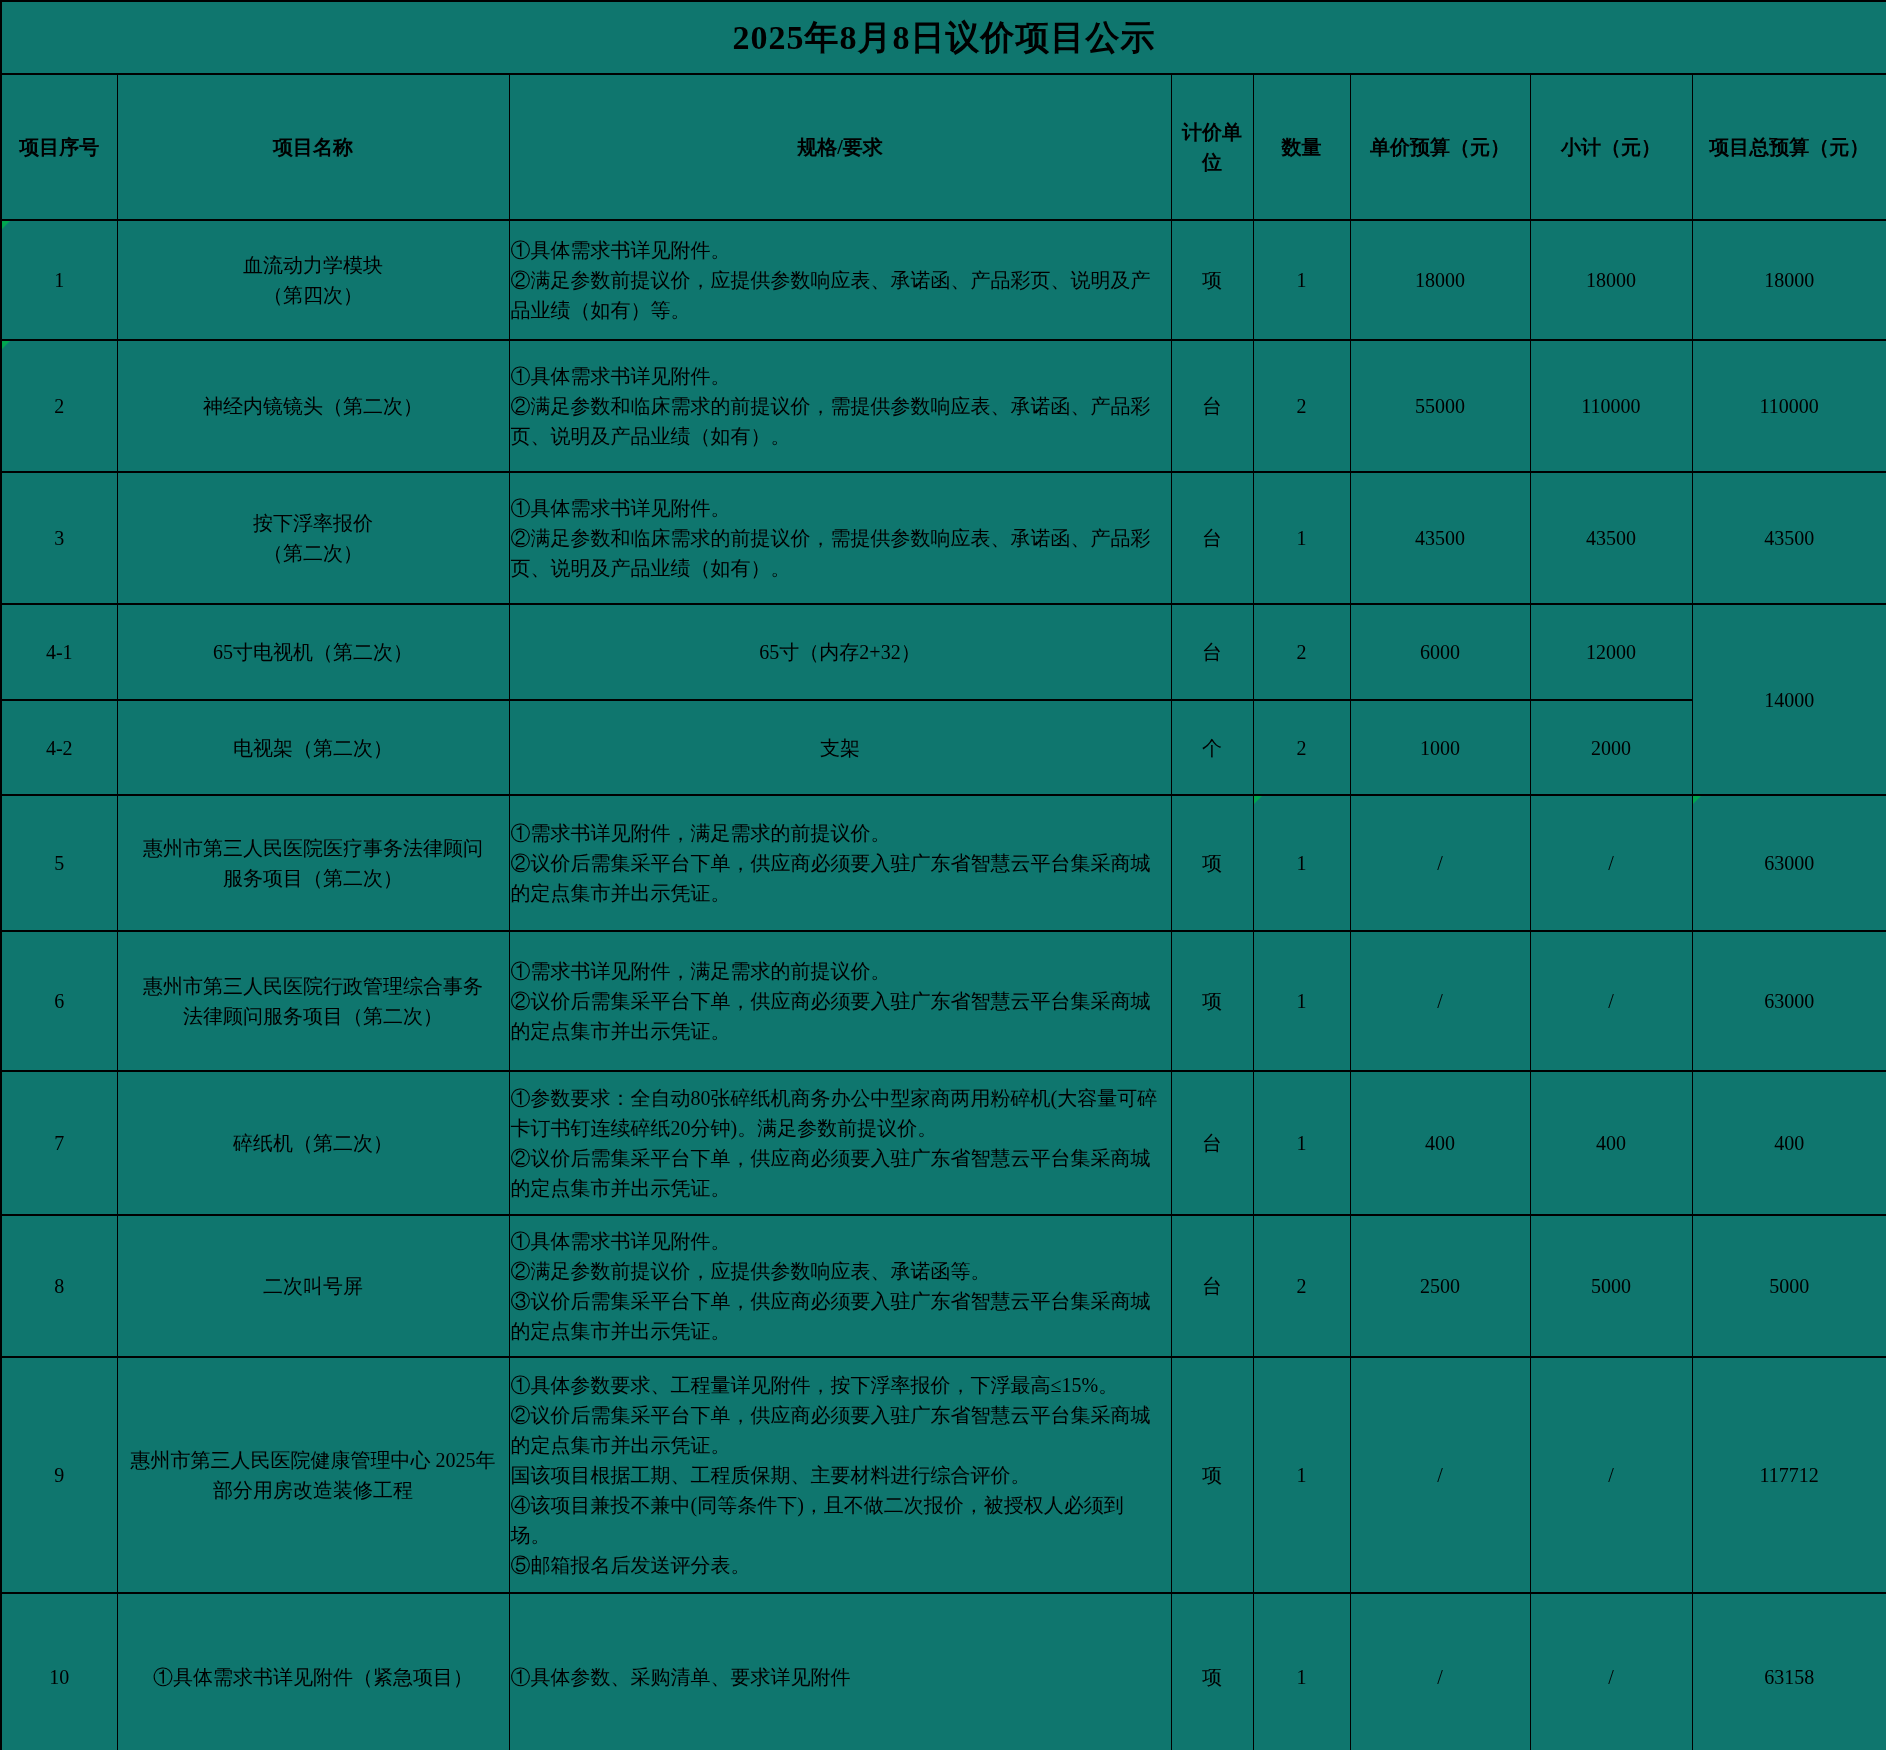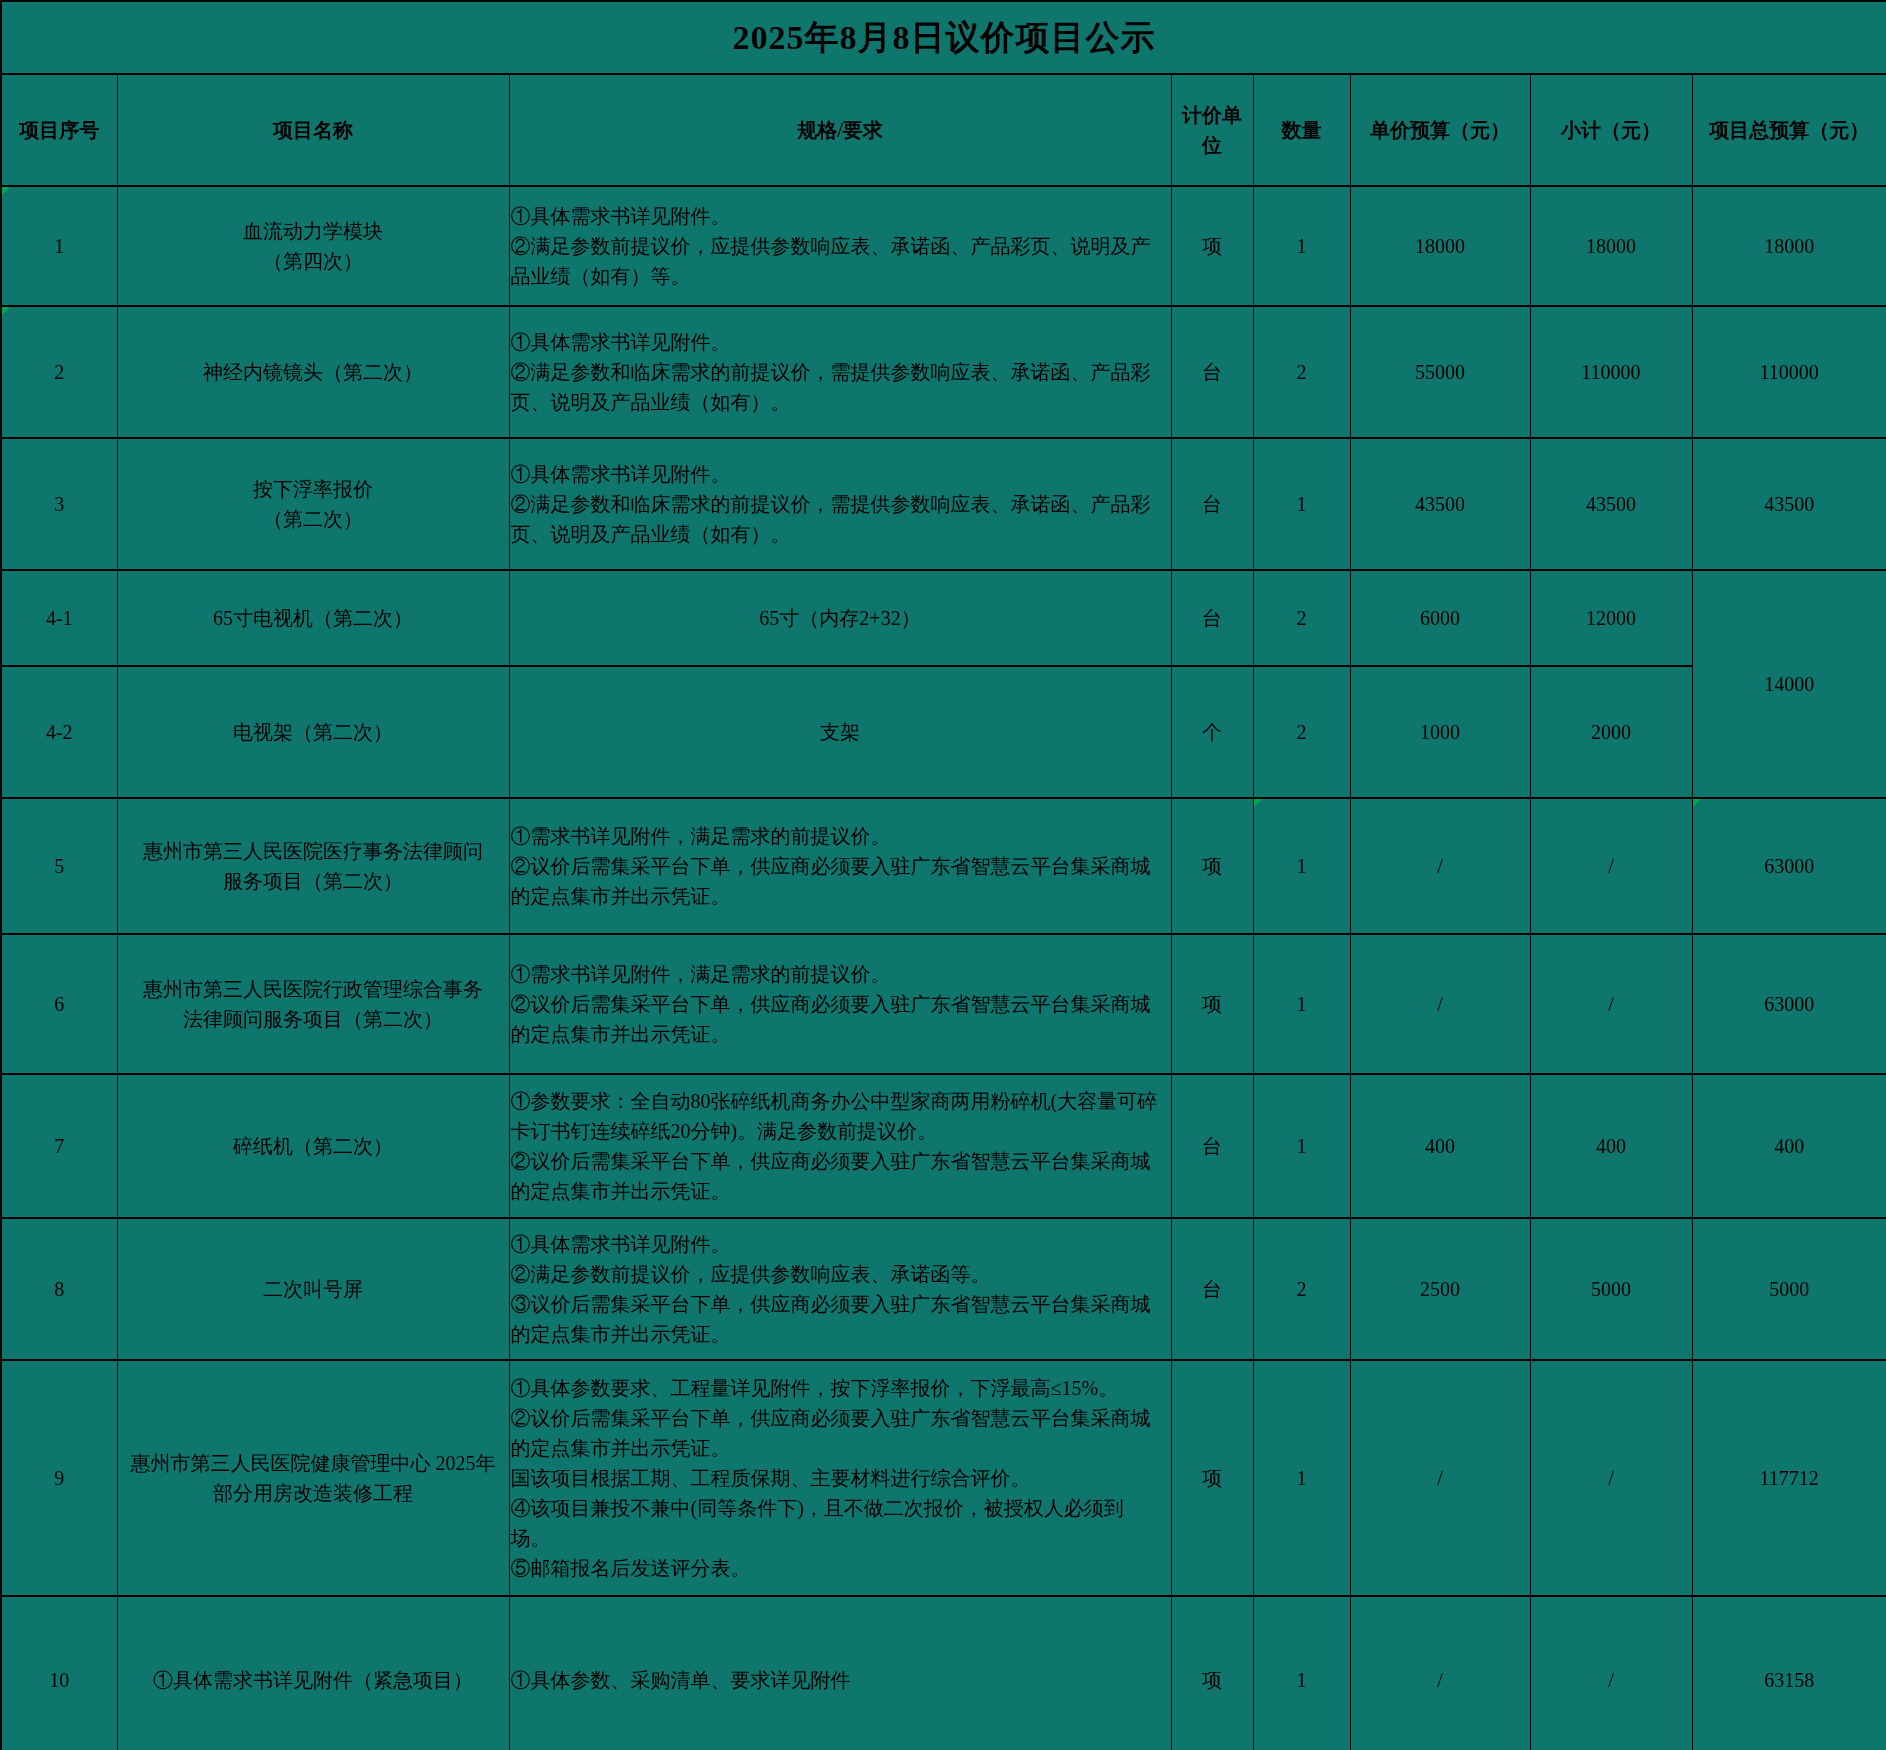--- a/index.html
+++ b/index.html
@@ -53,21 +53,21 @@
       <col style="width:82px">
       <col style="width:97px">
       <col style="width:180px">
       <col style="width:162px">
       <col style="width:195px">
     </colgroup>
     <thead>
       <tr class="title-row" style="height:73px">
         <th colspan="8">2025年8月8日议价项目公示</th>
       </tr>
-      <tr id="header-row" style="height:112px">
+      <tr id="header-row" style="height:146px">
           <th>项目序号</th>
           <th>项目名称</th>
           <th>规格/要求</th>
           <th>计价单位</th>
           <th>数量</th>
           <th>单价预算（元）</th>
           <th>小计（元）</th>
           <th>项目总预算（元）</th>
         </tr>
     </thead>
@@ -110,21 +110,21 @@
         <tr style="height: 96px; border-radius: 15px;">
           <td>4-1</td>
           <td class="preline">65寸电视机（第二次）</td>
           <td class="preline">65寸（内存2+32）</td>
           <td>台</td>
           <td>2</td>
           <td>6000</td>
           <td>12000</td>
           <td rowspan="2">14000</td>
         </tr>
-        <tr style="height: 132px; margin-left: 48px;">
+        <tr style="height: 95px; margin-left: 48px;">
           <td>4-2</td>
           <td class="preline">电视架（第二次）</td>
           <td class="preline">支架</td>
           <td>个</td>
           <td>2</td>
           <td>1000</td>
           <td>2000</td>
         </tr>
         <tr style="height: 136px;">
           <td>5</td>

